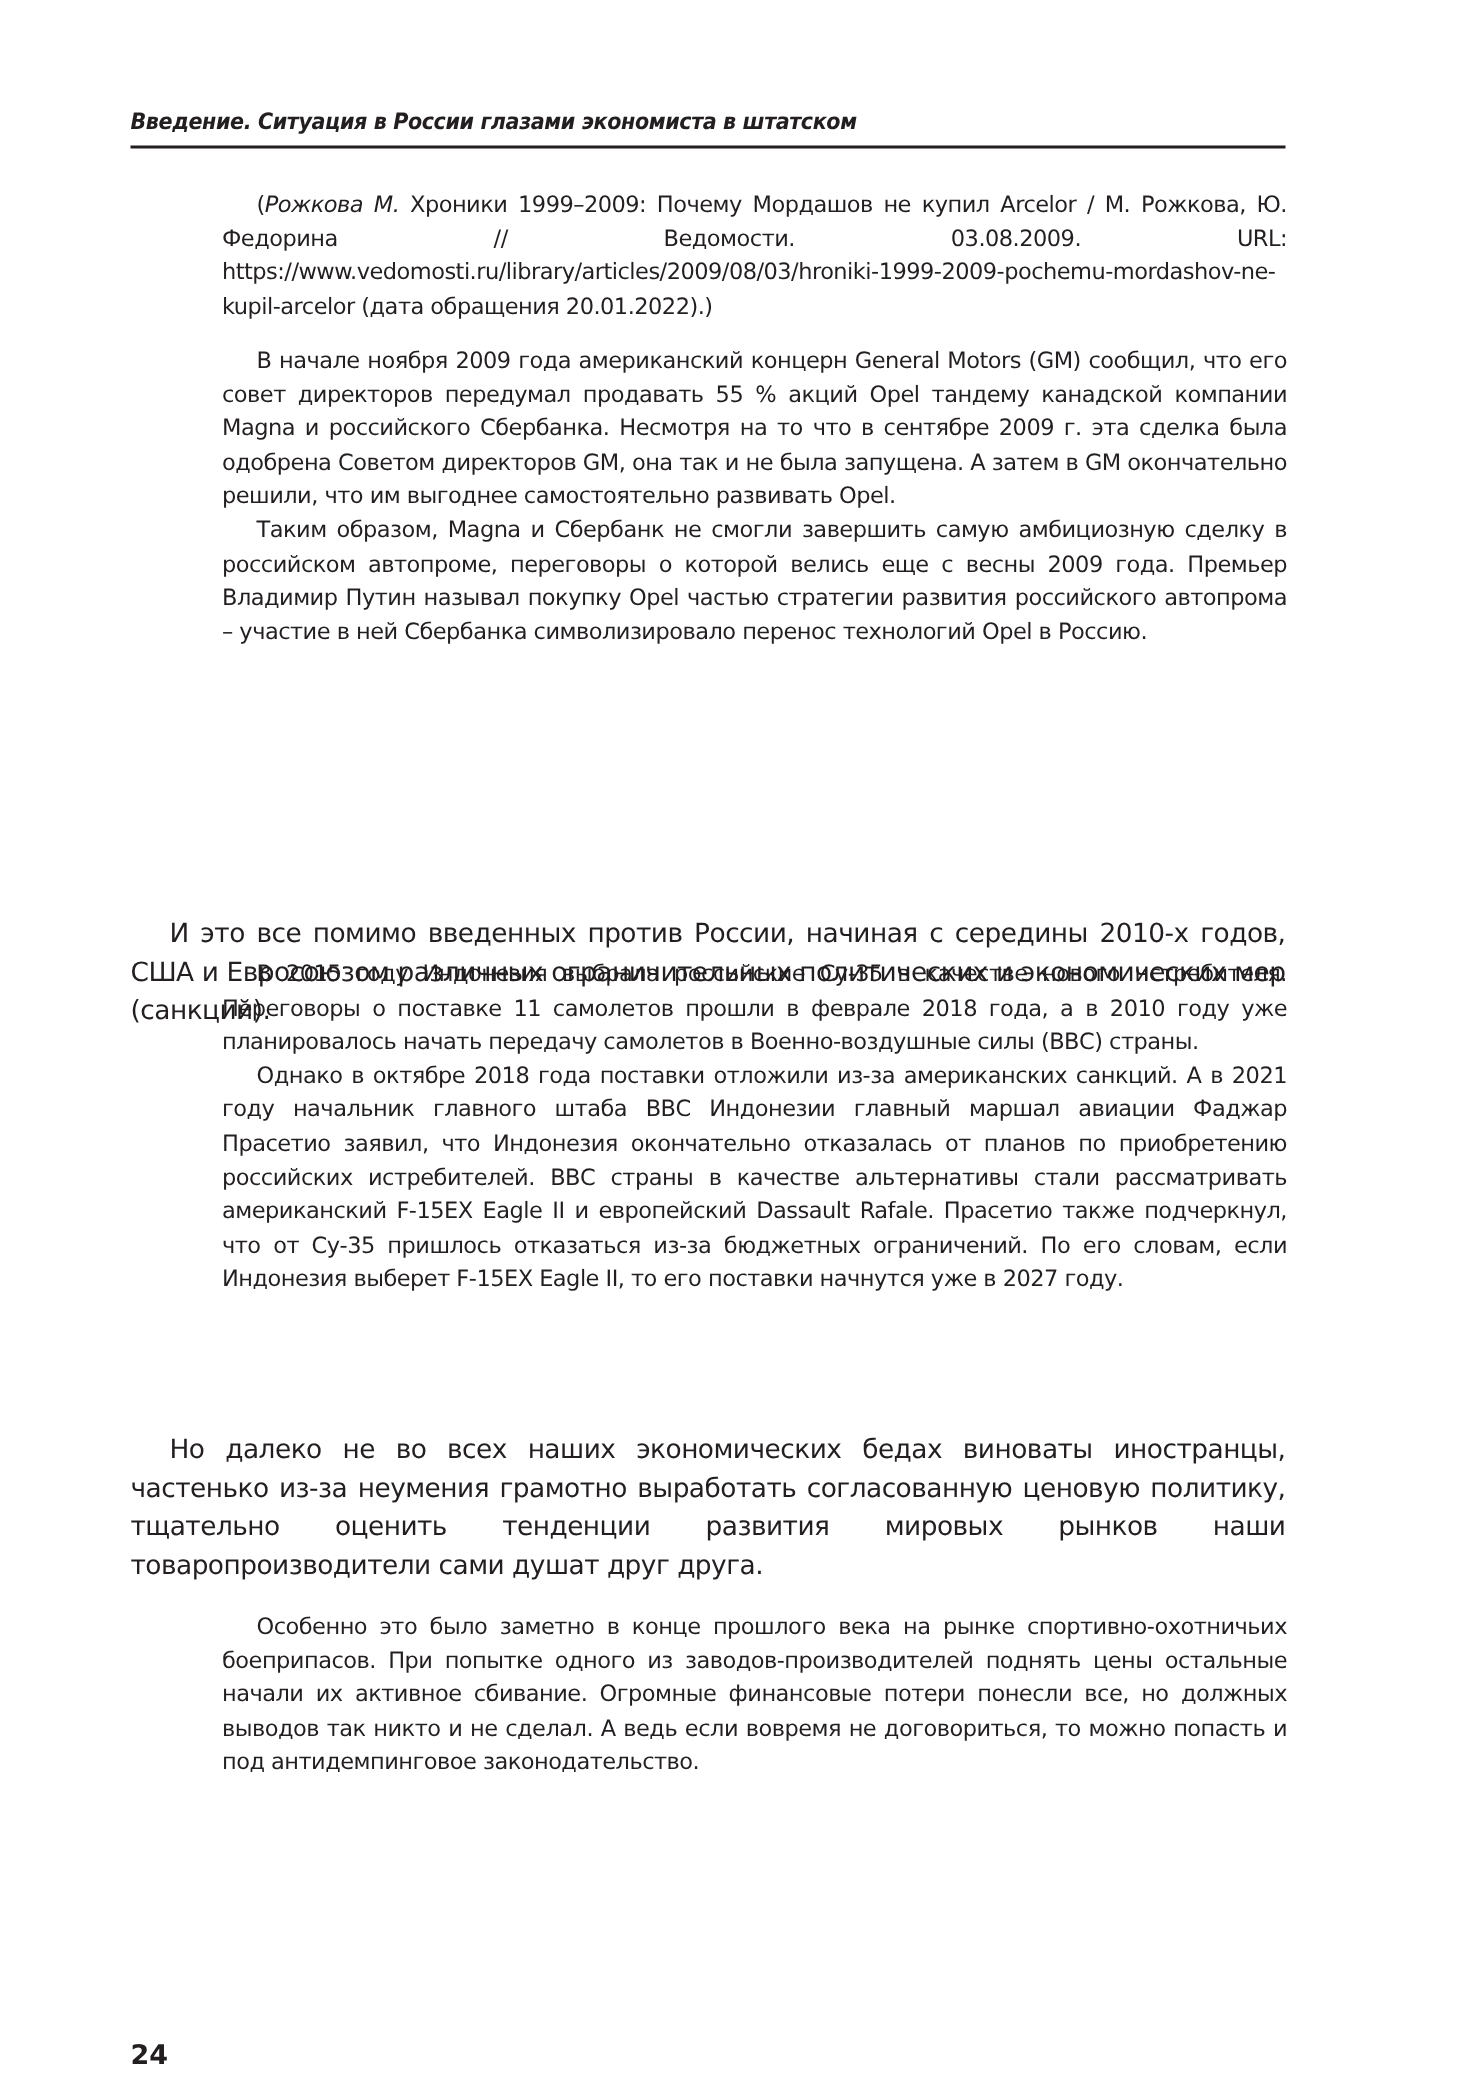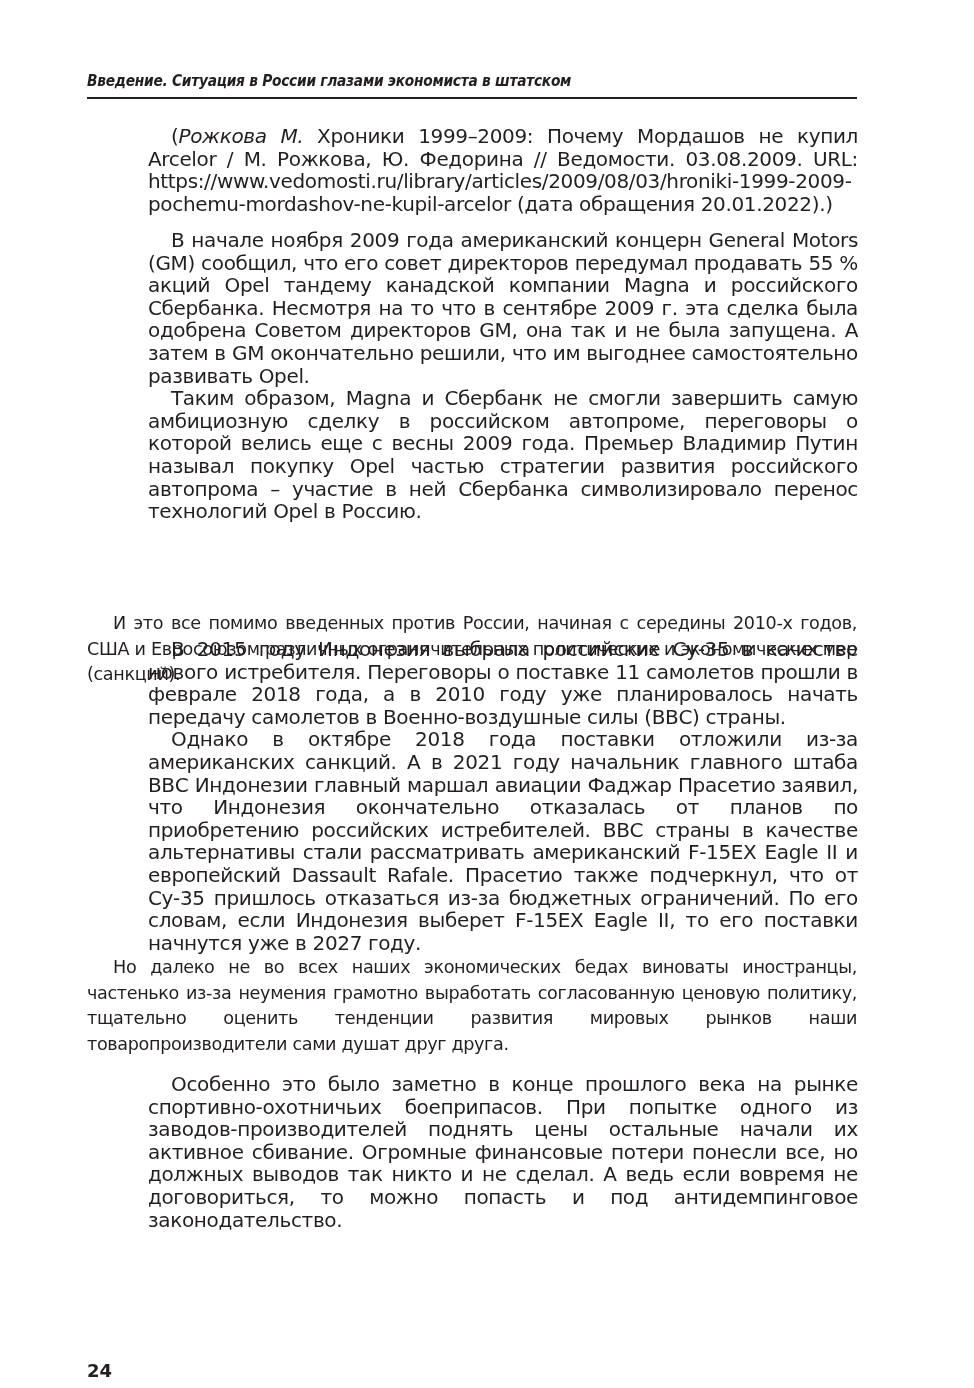--- a/index.html
+++ b/index.html
@@ -17,21 +17,21 @@
       transform: scaleX(0.92); transform-origin: left;
       white-space: nowrap;
     }
     .head-rule {
       position: absolute; left: 87px; top: 97px; width: 770px; height: 2px;
       background: #231f20;
     }
     .block { position: absolute; text-align: justify; }
     .quote {
       left: 148px; width: 710px;
-      font-size: 20px; line-height: 22.6px;
+      font-size: 15px; line-height: 22.6px;
       letter-spacing: -0.35px;
     }
     .main {
       left: 87px; width: 770px;
       font-size: 17.6px; line-height: 25.5px;
       letter-spacing: -0.35px;
     }
     .block p { margin: 0; text-indent: 23px; }
     .main p { text-indent: 26px; }
     .block p .it { font-style: italic; }

